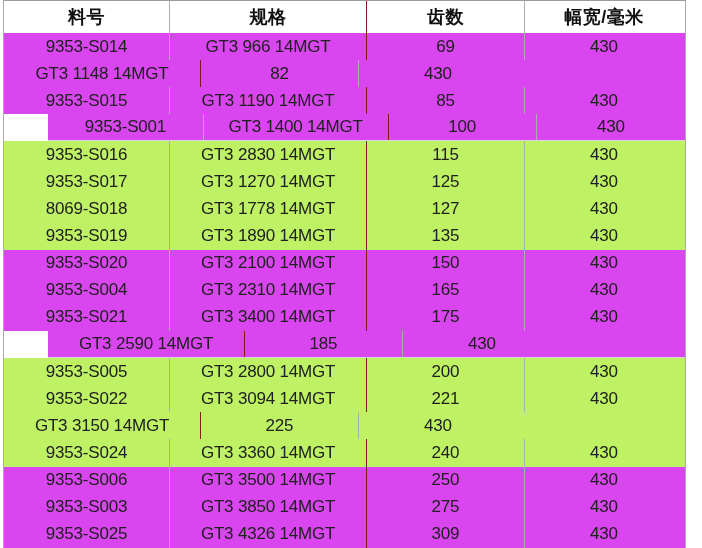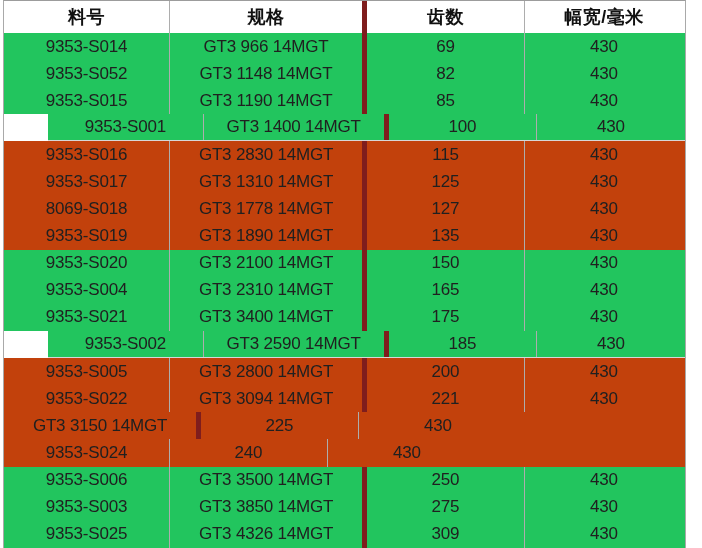--- a/index.html
+++ b/index.html
@@ -34,35 +34,35 @@
     font-weight: 700;
     color: #111111;
     text-align: center;
     letter-spacing: 0.5px;
   }
   .row {
     display: flex;
     height: 27.1px;
     flex: 0 0 27.1px;
     align-items: center;
-    background: #c2410c;
+    background: #bef264;
   }
-  .row.shaded { background: #22c55e; }
+  .row.shaded { background: #d946ef; }
   .row.shade-end { border-bottom: 1px solid #d7d7d7; margin-left: 44px; }
   .cell {
     font-size: 17px;
     color: #202020;
     text-align: center;
     white-space: nowrap;
     overflow: hidden;
     letter-spacing: -0.2px;
   }
   
   .c1 { width: 166px; border-right: 1px solid #adadad; height: 100%; display: flex; align-items: center; justify-content: center; }
-  .c2 { width: 197px; border-right: 5px solid #7f1d1d; height: 100%; display: flex; align-items: center; justify-content: center; }
+  .c2 { width: 197px; border-right: 1px solid #7f1d1d; height: 100%; display: flex; align-items: center; justify-content: center; }
   .c3 { width: 158px; border-right: 1px solid #adadad; height: 100%; display: flex; align-items: center; justify-content: center; }
   .c4 { width: 158px; height: 100%; display: flex; align-items: center; justify-content: center; }
   .tbody { display: flex; flex-direction: column; flex: 1 1 auto; }
 </style>
 </head>
 <body>
 
 <div class="spec-table">
   <div class="hrow">
     <div class="hcell c1">料号</div>
@@ -71,21 +71,20 @@
     <div class="hcell c4">幅宽/毫米</div>
   </div>
   <div class="tbody">
       <div class="row shaded">
     <div class="cell c1">9353-S014</div>
     <div class="cell c2">GT3 966 14MGT</div>
     <div class="cell c3">69</div>
     <div class="cell c4">430</div>
   </div>
       <div class="row shaded">
-    <div class="cell c1">9353-S052</div>
     <div class="cell c2">GT3 1148 14MGT</div>
     <div class="cell c3">82</div>
     <div class="cell c4">430</div>
   </div>
       <div class="row shaded">
     <div class="cell c1">9353-S015</div>
     <div class="cell c2">GT3 1190 14MGT</div>
     <div class="cell c3">85</div>
     <div class="cell c4">430</div>
   </div>
@@ -96,21 +95,21 @@
     <div class="cell c4">430</div>
   </div>
       <div class="row">
     <div class="cell c1">9353-S016</div>
     <div class="cell c2">GT3 2830 14MGT</div>
     <div class="cell c3">115</div>
     <div class="cell c4">430</div>
   </div>
       <div class="row">
     <div class="cell c1">9353-S017</div>
-    <div class="cell c2">GT3 1310 14MGT</div>
+    <div class="cell c2">GT3 1270 14MGT</div>
     <div class="cell c3">125</div>
     <div class="cell c4">430</div>
   </div>
       <div class="row">
     <div class="cell c1">8069-S018</div>
     <div class="cell c2">GT3 1778 14MGT</div>
     <div class="cell c3">127</div>
     <div class="cell c4">430</div>
   </div>
       <div class="row">
@@ -131,21 +130,20 @@
     <div class="cell c3">165</div>
     <div class="cell c4">430</div>
   </div>
       <div class="row shaded">
     <div class="cell c1">9353-S021</div>
     <div class="cell c2">GT3 3400 14MGT</div>
     <div class="cell c3">175</div>
     <div class="cell c4">430</div>
   </div>
       <div class="row shaded shade-end">
-    <div class="cell c1">9353-S002</div>
     <div class="cell c2">GT3 2590 14MGT</div>
     <div class="cell c3">185</div>
     <div class="cell c4">430</div>
   </div>
       <div class="row">
     <div class="cell c1">9353-S005</div>
     <div class="cell c2">GT3 2800 14MGT</div>
     <div class="cell c3">200</div>
     <div class="cell c4">430</div>
   </div>
@@ -155,20 +153,21 @@
     <div class="cell c3">221</div>
     <div class="cell c4">430</div>
   </div>
       <div class="row">
     <div class="cell c2">GT3 3150 14MGT</div>
     <div class="cell c3">225</div>
     <div class="cell c4">430</div>
   </div>
       <div class="row">
     <div class="cell c1">9353-S024</div>
+    <div class="cell c2">GT3 3360 14MGT</div>
     <div class="cell c3">240</div>
     <div class="cell c4">430</div>
   </div>
       <div class="row shaded">
     <div class="cell c1">9353-S006</div>
     <div class="cell c2">GT3 3500 14MGT</div>
     <div class="cell c3">250</div>
     <div class="cell c4">430</div>
   </div>
       <div class="row shaded">

